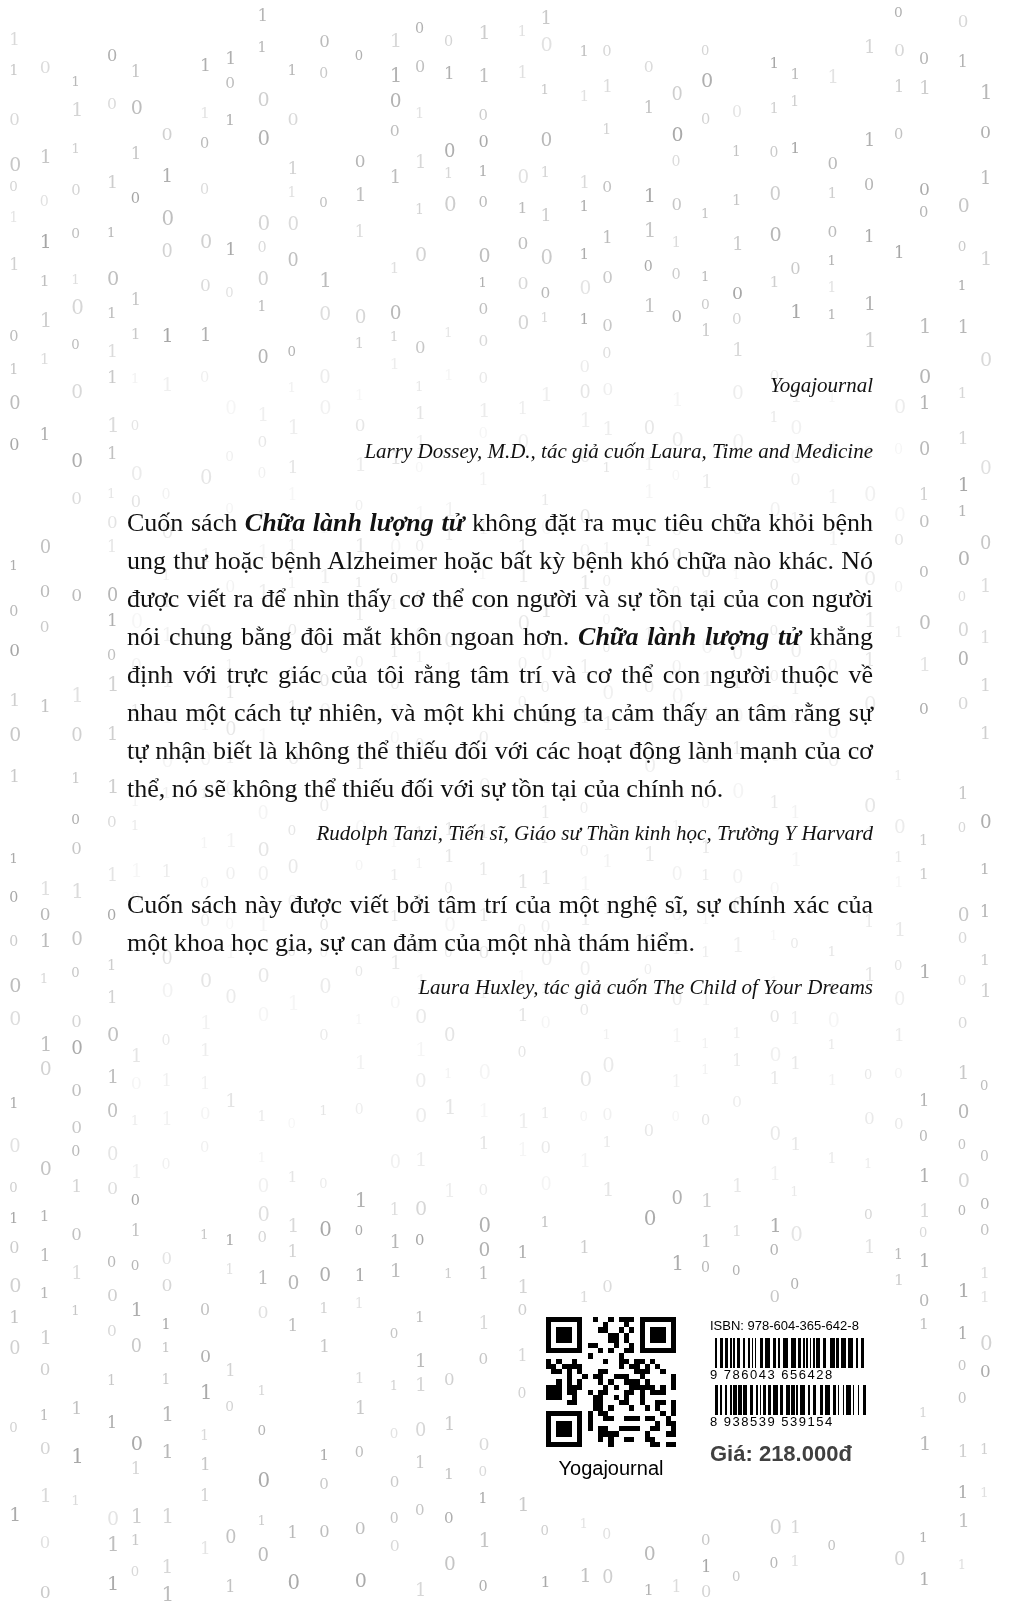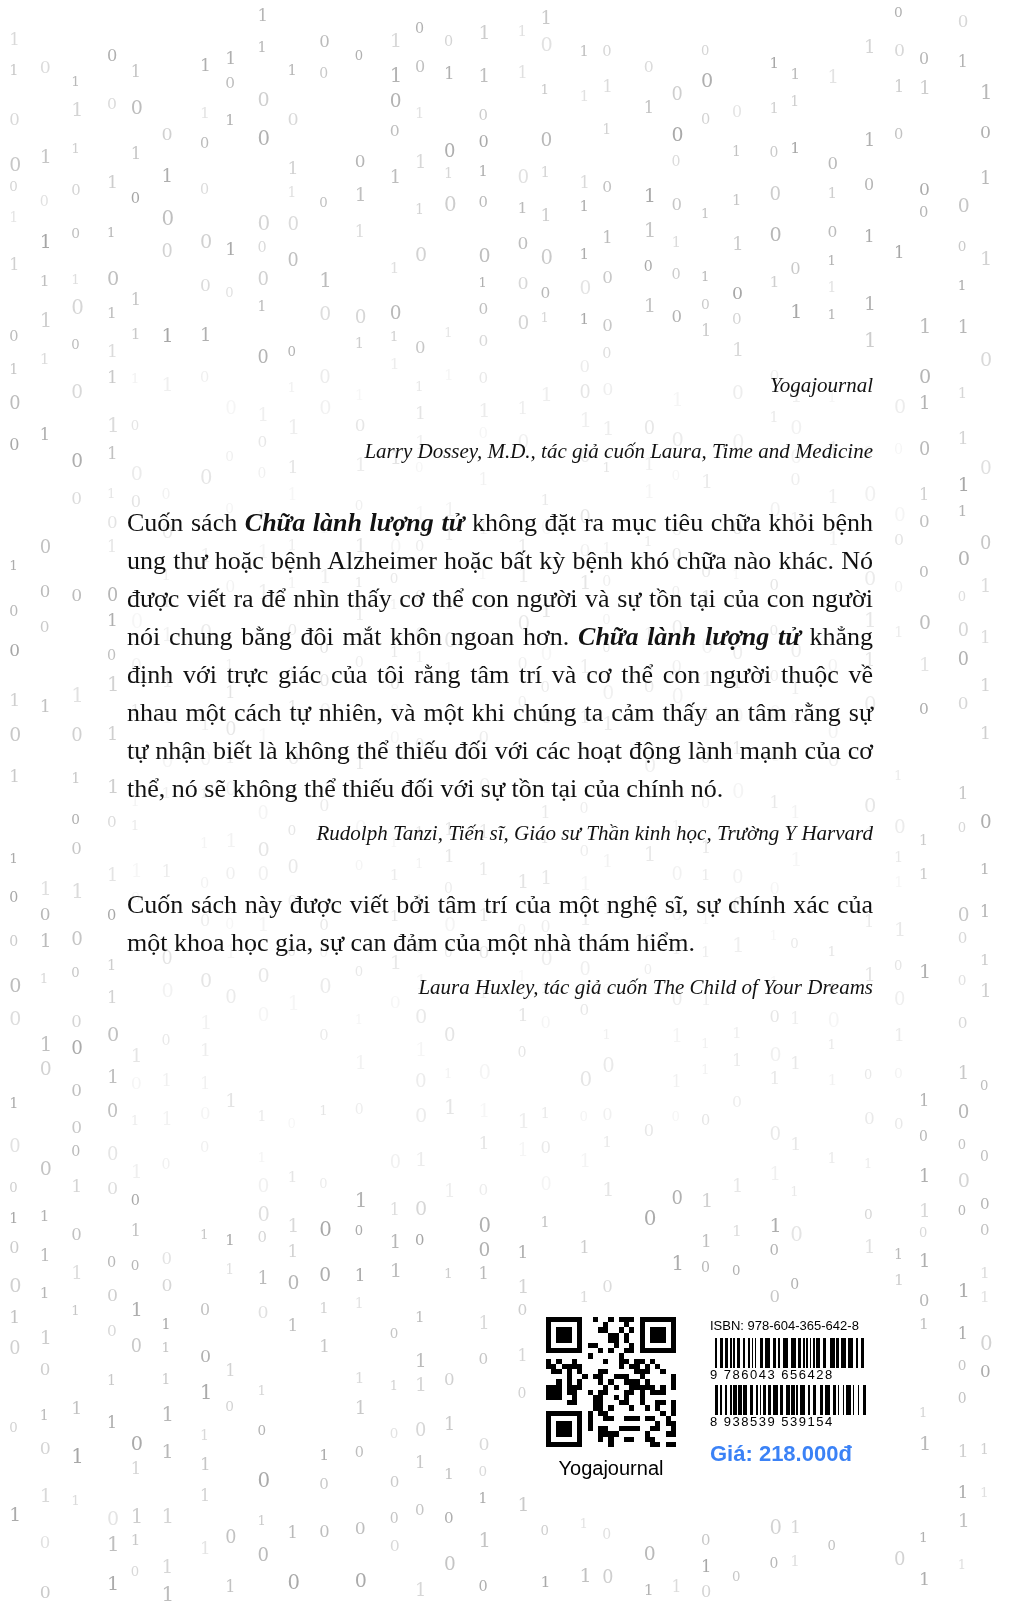--- a/index.html
+++ b/index.html
@@ -1320,16 +1320,16 @@
           <rect x="74" y="0" width="2" height="30"></rect>
           <rect x="77" y="0" width="1" height="30"></rect>
           <rect x="80" y="0" width="1" height="30"></rect>
           <rect x="82" y="0" width="3" height="30"></rect>
           <rect x="86" y="0" width="1" height="30"></rect>
           <rect x="89" y="0" width="1" height="30"></rect>
           <rect x="92" y="0" width="2" height="30"></rect>
         </svg>
       <div class="barcode-number">8 938539 539154</div>
     </div>
-    <div id="price" style="color: #3b82f6;">Giá: 218.000đ</div>
+    <div id="price" style="color: #404040;">Giá: 218.000đ</div>
   </div>
 
 </div>
 
 </body></html>

